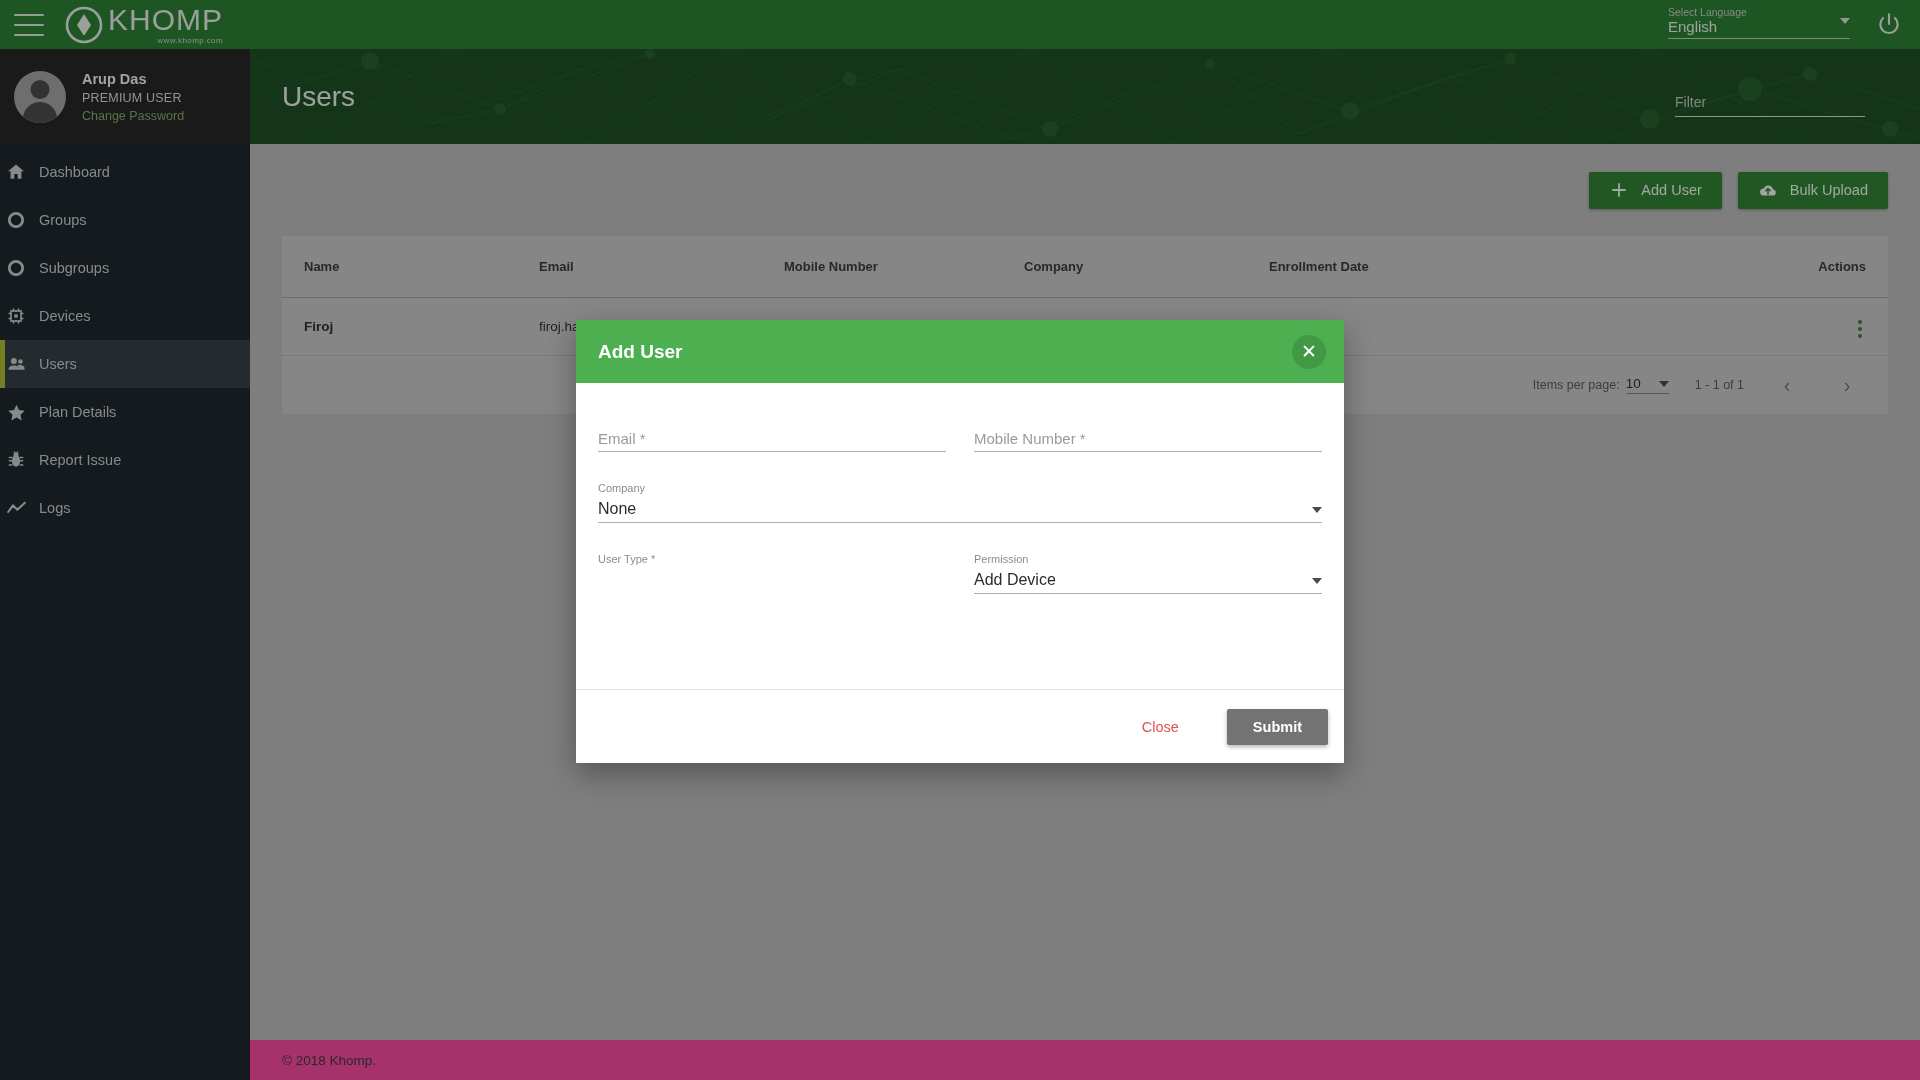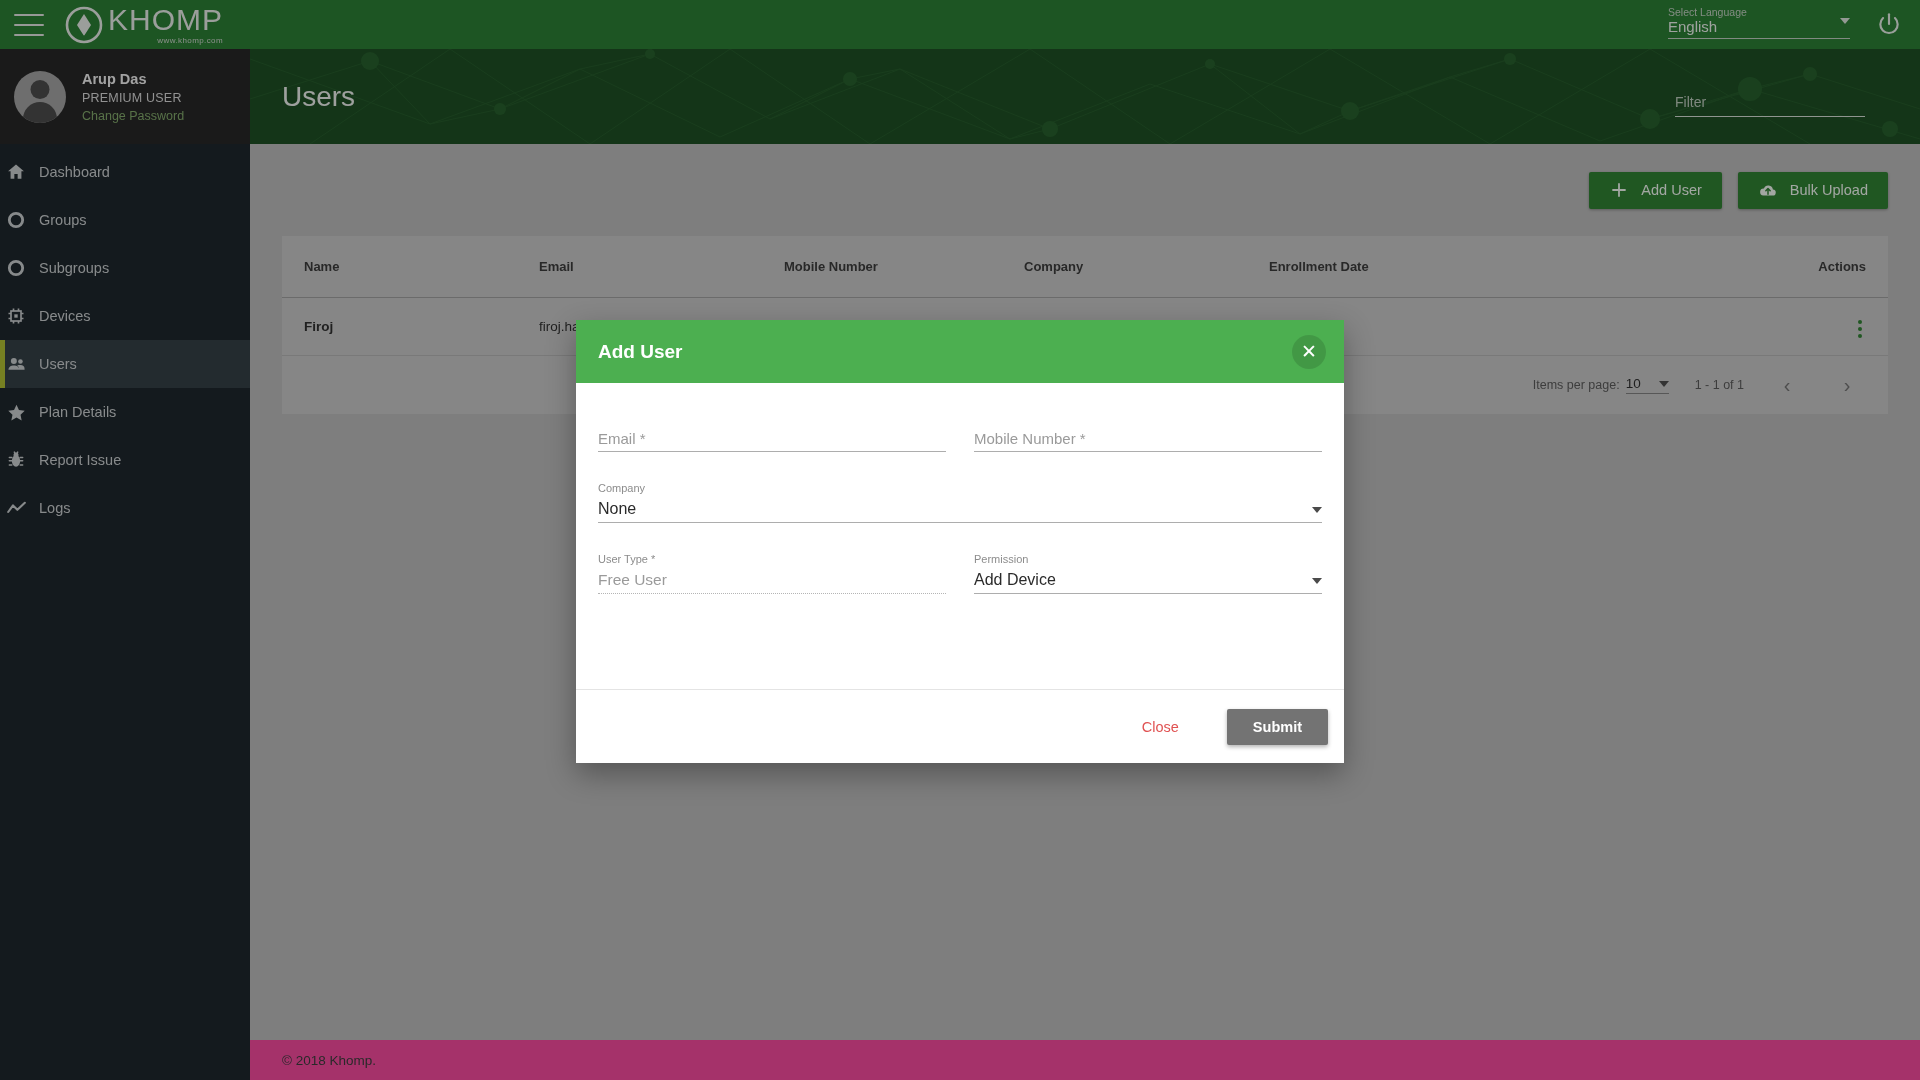--- a/index.html
+++ b/index.html
@@ -497,23 +497,20 @@
         <div class="f-line">
           <span class="f-value">None</span>
           <span class="f-caret"></span>
         </div>
       </div>
     </div>
 
     <div class="f-row">
       <div class="field">
         <div class="f-caption">User Type *</div>
-        <div class="f-line dotted">
-          <span class="f-value muted">Free User</span>
-        </div>
       </div>
       <div class="field">
         <div class="f-caption">Permission</div>
         <div class="f-line">
           <span class="f-value">Add Device</span>
           <span class="f-caret"></span>
         </div>
       </div>
     </div>
   </div>

